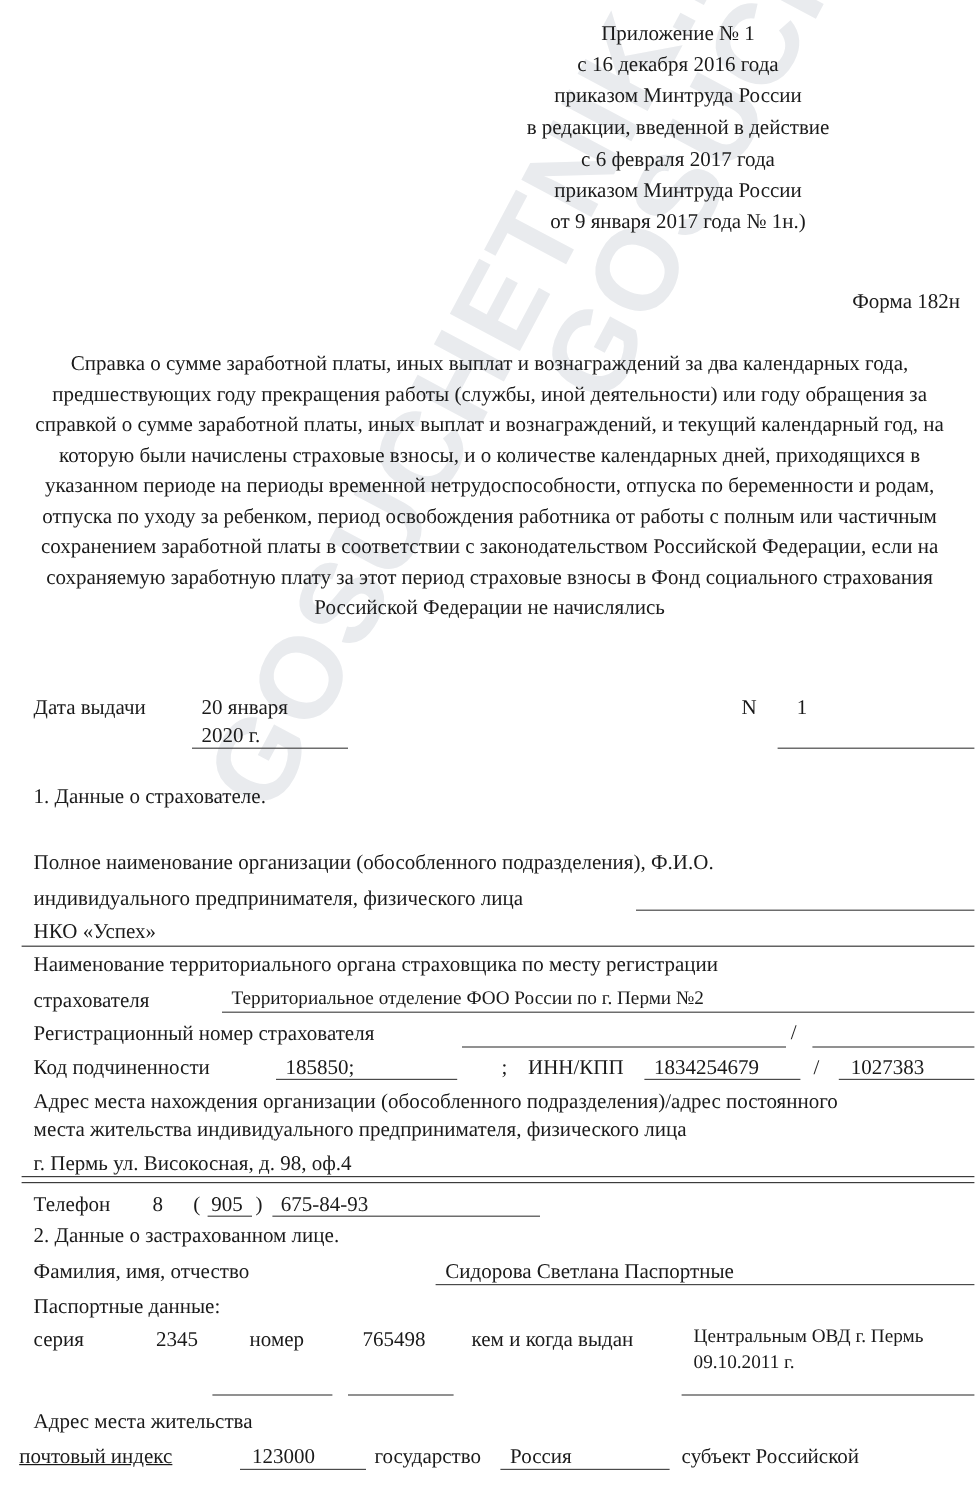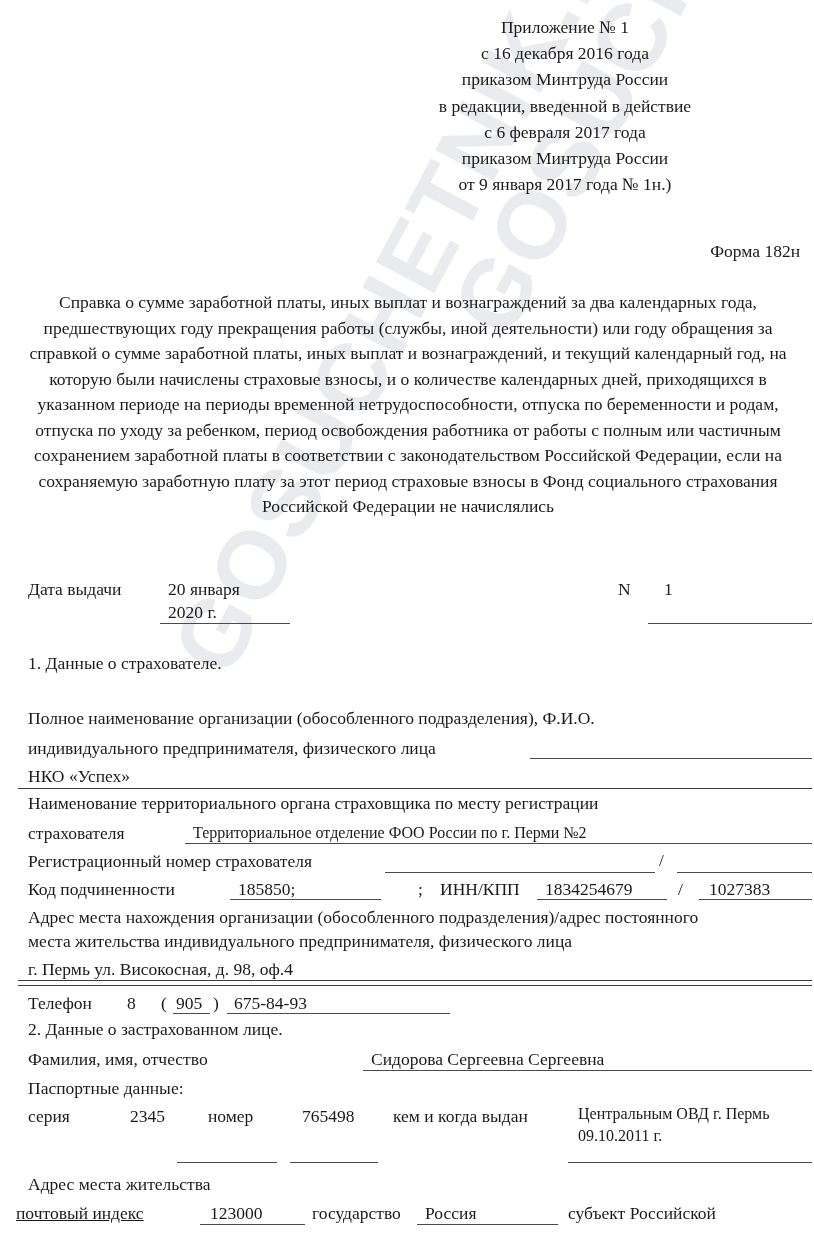--- a/index.html
+++ b/index.html
@@ -180,21 +180,21 @@
     <div class="txt" style="left:161px; top:992px;">(</div>
     <div class="txt" style="left:176px; top:992px;">905</div>
     <div class="rule thin" style="left:173px; top:1013px; width:37px;"></div>
     <div class="txt" style="left:213px; top:992px;">)</div>
     <div class="txt" style="left:234px; top:992px;">675-84-93</div>
     <div class="rule" style="left:227px; top:1013px; width:223px;"></div>
 
     <div class="txt" style="left:28px; top:1018px;">2. Данные о застрахованном лице.</div>
 
     <div class="txt" style="left:28px; top:1048px;">Фамилия, имя, отчество</div>
-    <div class="txt" style="left:371px; top:1048px;">Сидорова Сергеевна Сергеевна</div>
+    <div class="txt" style="left:371px; top:1048px;">Сидорова Светлана Паспортные</div>
     <div class="rule" style="left:363px; top:1070px; width:449px;"></div>
 
     <div class="txt" style="left:28px; top:1077px;">Паспортные данные:</div>
 
     <div class="txt" style="left:28px; top:1105px;">серия</div>
     <div class="txt" style="left:130px; top:1105px;">2345</div>
     <div class="rule" style="left:177px; top:1162px; width:100px;"></div>
 
     <div class="txt" style="left:208px; top:1105px;">номер</div>
     <div class="txt" style="left:302px; top:1105px;">765498</div>

